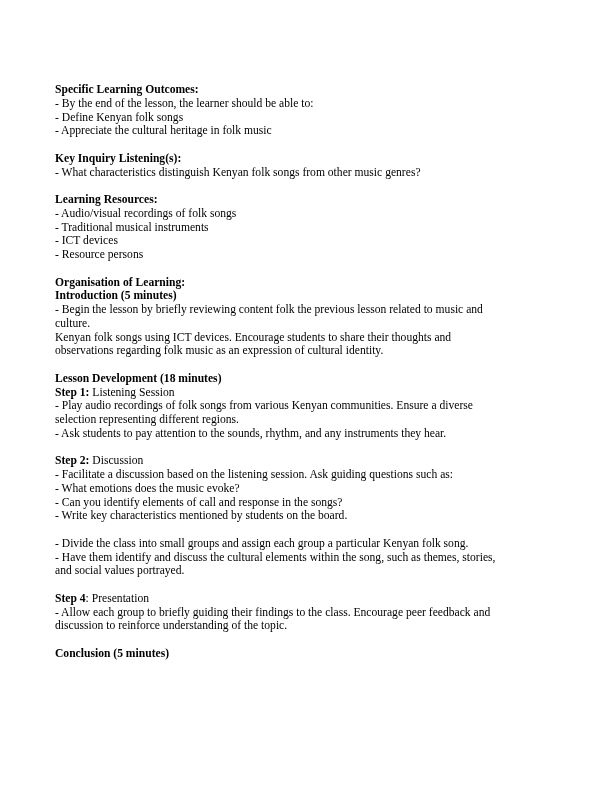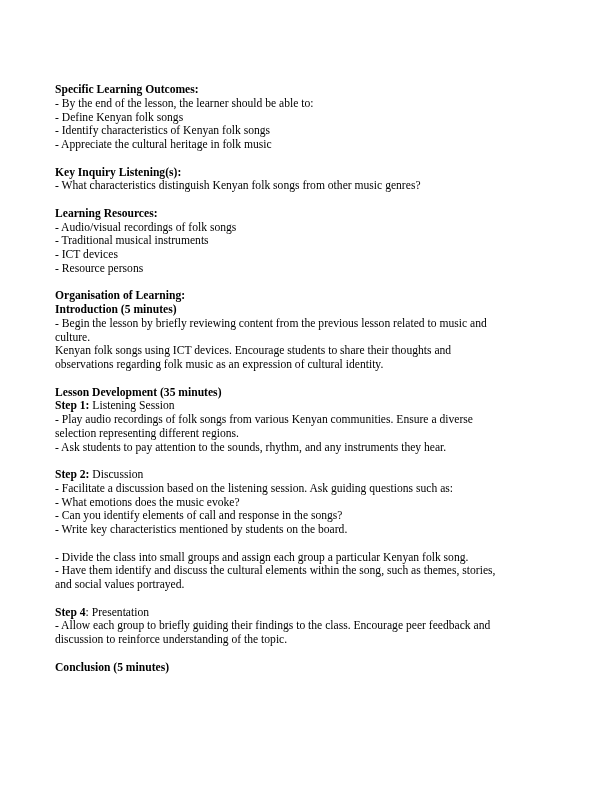--- a/index.html
+++ b/index.html
@@ -43,48 +43,47 @@
   </style>
 </head>
 <body>
 
 <div class="page">
 
   <div class="section">
     <span class="heading">Specific Learning Outcomes:</span>
     <span class="line">- By the end of the lesson, the learner should be able to:</span>
     <span class="line">- Define Kenyan folk songs</span>
-    <span class="line">- Identify characteristics of Kenyan folk songs</span>
     <span class="line">- Appreciate the cultural heritage in folk music</span>
   </div>
 
   <div class="section">
     <span class="heading">Key Inquiry Listening(s):</span>
     <span class="line">- What characteristics distinguish Kenyan folk songs from other music genres?</span>
   </div>
 
   <div class="section">
     <span class="heading">Learning Resources:</span>
     <span class="line">- Audio/visual recordings of folk songs</span>
     <span class="line">- Traditional musical instruments</span>
     <span class="line">- ICT devices</span>
     <span class="line">- Resource persons</span>
   </div>
 
   <div class="section">
     <span class="heading">Organisation of Learning:</span>
     <span class="heading">Introduction (5 minutes)</span>
-    <span class="line">- Begin the lesson by briefly reviewing content from the previous lesson related to music and</span>
+    <span class="line">- Begin the lesson by briefly reviewing content folk the previous lesson related to music and</span>
     <span class="line">culture.</span>
     <span class="line">Kenyan folk songs using ICT devices. Encourage students to share their thoughts and</span>
     <span class="line">observations regarding folk music as an expression of cultural identity.</span>
   </div>
 
   <div class="section">
-    <span class="heading">Lesson Development (35 minutes)</span>
+    <span class="heading">Lesson Development (18 minutes)</span>
     <span class="line"><span class="step-label">Step 1:</span><span> Listening Session</span></span>
     <span class="line">- Play audio recordings of folk songs from various Kenyan communities. Ensure a diverse</span>
     <span class="line">selection representing different regions.</span>
     <span class="line">- Ask students to pay attention to the sounds, rhythm, and any instruments they hear.</span>
   </div>
 
   <div class="section">
     <span class="line"><span class="step-label">Step 2:</span><span> Discussion</span></span>
     <span class="line">- Facilitate a discussion based on the listening session. Ask guiding questions such as:</span>
     <span class="line">- What emotions does the music evoke?</span>

